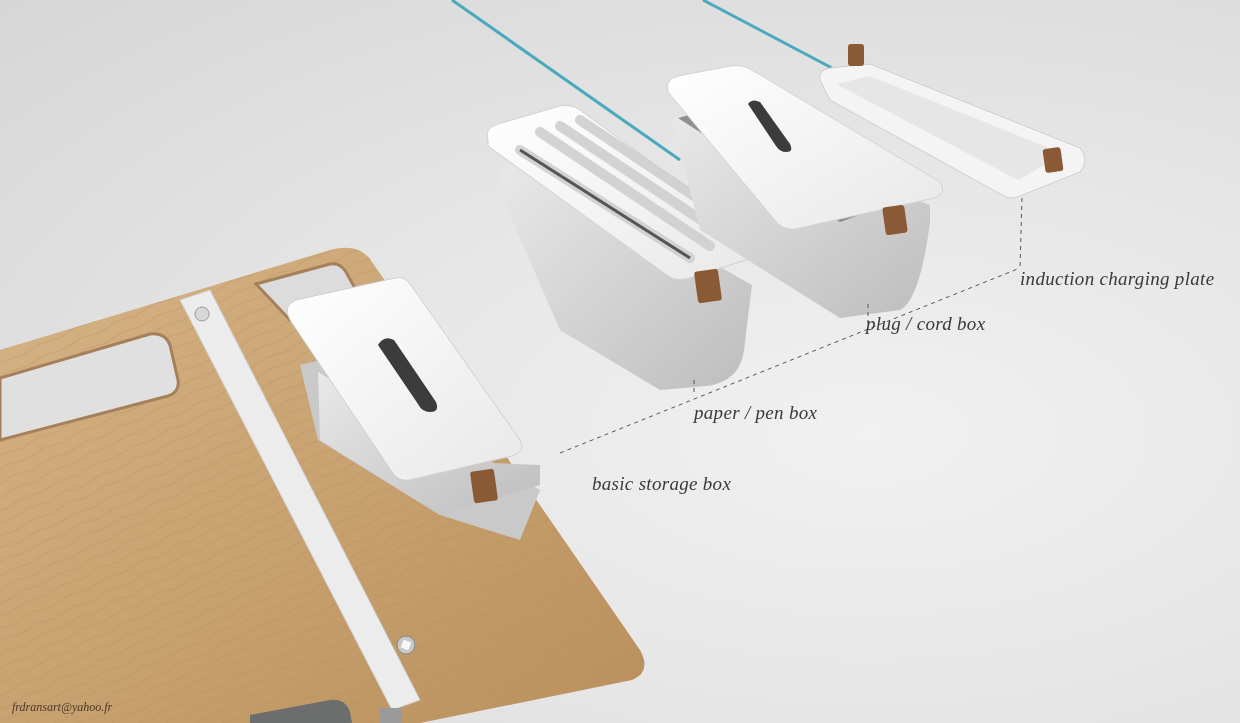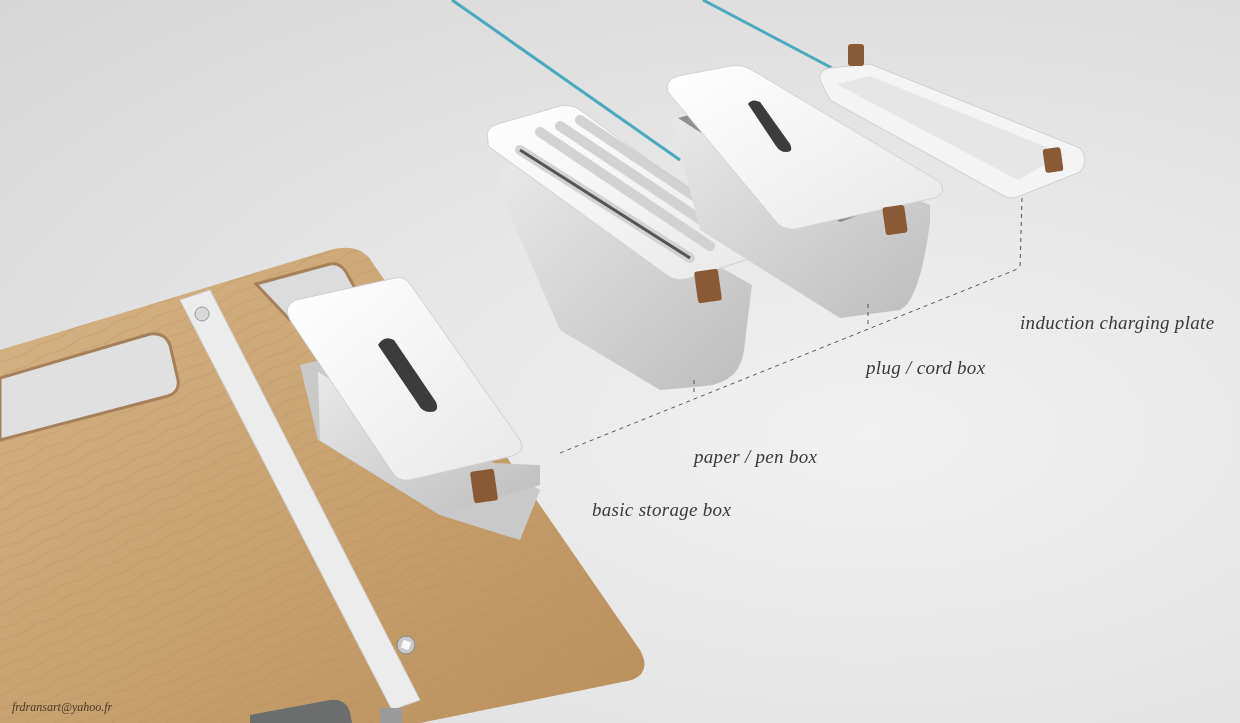--- a/index.html
+++ b/index.html
@@ -7,21 +7,20 @@
     width: 1240px; height: 723px; overflow: hidden; position: relative;
     background: radial-gradient(ellipse at 70% 60%, #f1f1f1 0%, #e6e6e6 45%, #d6d6d6 100%);
     font-family: "Liberation Serif", serif;
   }
   .scene { position: absolute; inset: 0; }
   svg.art { position: absolute; left: 0; top: 0; }
   .label {
     position: absolute; font-style: italic; color: #3a3a3a;
     font-family: "Liberation Serif", serif; font-size: 19px; letter-spacing: 0.3px;
     white-space: nowrap;
-    margin-top: 44px;
   }
   .credit {
     position: absolute; left: 12px; top: 700px; font-style: italic;
     font-family: Liberation Serif, serif; font-size: 12px; color: #4a3a2a;
   }
 </style>
 </head>
 <body>
 
 <div class="scene">
@@ -108,15 +107,15 @@
       <polyline points="1022,198 1020,268"></polyline>
       <polyline points="868,304 868,325"></polyline>
       <polyline points="694,380 694,395"></polyline>
       <polyline points="560,453 1020,268"></polyline>
     </g>
   </svg>
 
   <div class="label" style="left:1020px; top:268px;">induction charging plate</div>
   <div class="label" style="left:866px; top:313px;">plug / cord box</div>
   <div class="label" style="left:694px; top:402px;">paper / pen box</div>
-  <div class="label" style="left:592px; top:455px;">basic storage box</div>
+  <div class="label" style="left:592px; top:473px;">basic storage box</div>
   <div class="credit">frdransart@yahoo.fr</div>
 </div>
 
 </body></html>

